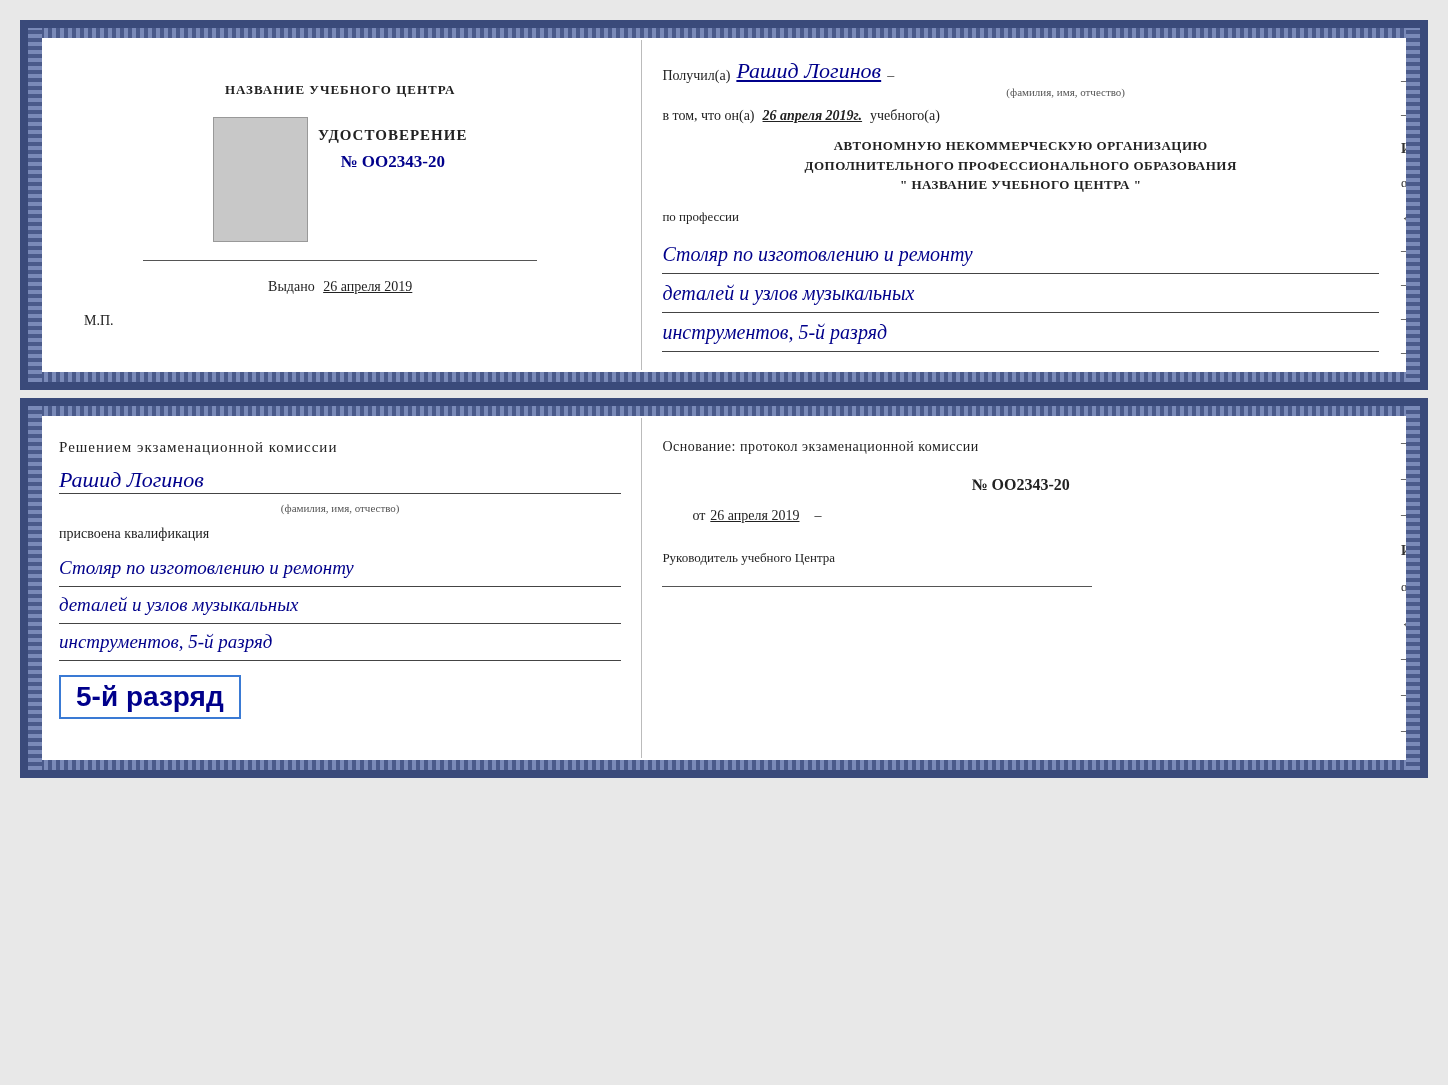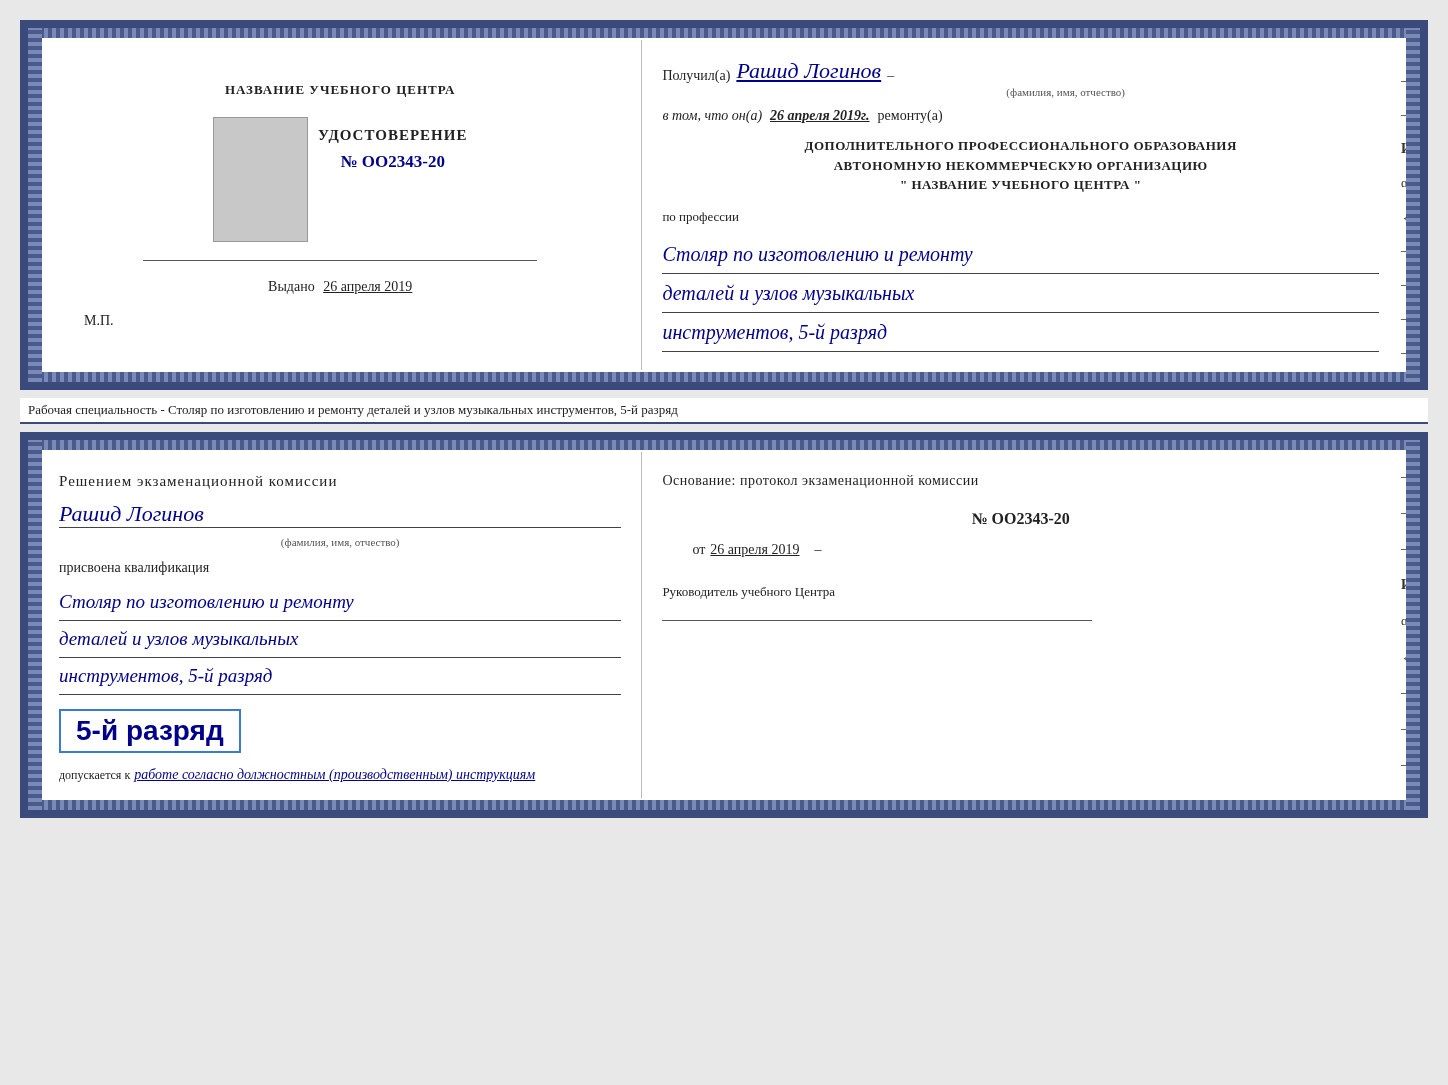--- a/index.html
+++ b/index.html
@@ -71,46 +71,43 @@
         </div>
 
         <div style="display:flex; align-items:flex-end; gap:6px; flex-wrap:wrap;">
           <span style="font-size:14px; color:#222;">Получил(а)</span>
           <span style="font-family:'Brush Script MT',cursive,'Times New Roman',serif; font-style:italic; color:#00008b; font-size:22px; text-decoration:underline;">Рашид Логинов</span>
           <span style="font-size:14px; color:#333;"> –</span>
         </div>
         <div style="font-size:11px; color:#555; text-align:center; margin-top:-8px; padding-left:90px;">(фамилия, имя, отчество)</div>
 
         <div style="display:flex; align-items:flex-end; gap:8px;">
-          <span style="font-size:14px; color:#222;font-style:italic;">в том, что он(а)</span>
+          <span style="font-size:14px; color:#222;">в том, что он(а)</span>
           <span style="font-size:14px; color:#222; font-style:italic; text-decoration:underline;font-weight:bold;">26 апреля 2019г.</span>
-          <span style="font-size:14px; color:#222;">ремонту(а)</span>
+          <span style="font-size:14px; color:#222;">учебного(а)</span>
         </div>
 
         <div style="font-size:13px; font-weight:bold; text-align:center; line-height:1.5; letter-spacing:0.5px; color:#222; margin-top:2px;">
+          <div>АВТОНОМНУЮ НЕКОММЕРЧЕСКУЮ ОРГАНИЗАЦИЮ</div>
           <div>ДОПОЛНИТЕЛЬНОГО ПРОФЕССИОНАЛЬНОГО ОБРАЗОВАНИЯ</div>
-          <div>АВТОНОМНУЮ НЕКОММЕРЧЕСКУЮ ОРГАНИЗАЦИЮ</div>
           <div>"   НАЗВАНИЕ УЧЕБНОГО ЦЕНТРА   "</div>
         </div>
 
         <div style="font-size:13px; color:#222; margin-top:4px;">по профессии</div>
 
         <div style="font-family:'Brush Script MT',cursive,'Times New Roman',serif; font-style:italic; color:#00008b; font-size:20px; line-height:1.9;">
           <div style="border-bottom:1px solid #444;">Столяр по изготовлению и ремонту</div>
           <div style="border-bottom:1px solid #444;">деталей и узлов музыкальных</div>
           <div style="border-bottom:1px solid #444;">инструментов, 5-й разряд</div>
         </div>
 
       </div>
     </div>
   </div>
 
-  <div style="background:#fff; padding:4px 8px; font-size:13px; color:#222; border-bottom: 2px solid #3a4a7a;">
-    <span>Рабочая специальность - Столяр по изготовлению и ремонту деталей и узлов музыкальных инструментов, 5-й разряд</span>
-  </div>
 
   <div style="position:relative; border: 8px solid #3a4a7a; background:#fff; display:flex; min-height:380px;">
 
     <div style="position:absolute; top:0; left:0; right:0; height:10px; background: repeating-linear-gradient(90deg, #7a8ab8 0px,#7a8ab8 4px,#4a5a8a 4px,#4a5a8a 8px); z-index:5;"></div>
 
     <div style="position:absolute; bottom:0; left:0; right:0; height:10px; background: repeating-linear-gradient(90deg, #7a8ab8 0px,#7a8ab8 4px,#4a5a8a 4px,#4a5a8a 8px); z-index:5;"></div>
 
     <div style="position:absolute; top:0; left:0; bottom:0; width:14px; background: repeating-linear-gradient(0deg, #7a8ab8 0px,#7a8ab8 4px,#4a5a8a 4px,#4a5a8a 8px); z-index:5;"></div>
 
     <div style="position:absolute; top:0; right:0; bottom:0; width:14px; background: repeating-linear-gradient(0deg, #7a8ab8 0px,#7a8ab8 4px,#4a5a8a 4px,#4a5a8a 8px); z-index:5;"></div>
@@ -130,24 +127,20 @@
         <div style="font-family:'Brush Script MT',cursive,'Times New Roman',serif; font-style:italic; color:#00008b; font-size:19px; line-height:1.9;">
           <div style="border-bottom:1px solid #444;">Столяр по изготовлению и ремонту</div>
           <div style="border-bottom:1px solid #444;">деталей и узлов музыкальных</div>
           <div style="border-bottom:1px solid #444;">инструментов, 5-й разряд</div>
         </div>
 
         <div style="border:2px solid #3a7ad4; display:inline-block; padding:4px 15px; margin:6px 0; align-self:flex-start;">
           <span style="font-size:28px; font-weight:bold; color:#00008b; font-family:Arial,sans-serif;">5-й разряд</span>
         </div>
 
-        <div style="font-size:12px; color:#222; display:flex; flex-wrap:wrap; gap:4px; align-items:baseline;">
-          <span>допускается к</span>
-          <span style="font-family:'Brush Script MT',cursive; font-style:italic; color:#00008b; font-size:14px; text-decoration:underline;">работе согласно должностным (производственным) инструкциям</span>
-        </div>
 
       </div>
 
       <div style="width:56%; padding:18px 25px 15px 20px; display:flex; flex-direction:column; gap:14px; position:relative;">
 
         <div style="position:absolute; right:-10px; top:5%; display:flex; flex-direction:column; gap:20px; z-index:10;">
           <span style="font-size:14px; color:#333;">–</span>
           <span style="font-size:14px; color:#333;">–</span>
           <span style="font-size:14px; color:#333;">–</span>
           <span style="font-size:14px; color:#333; font-weight:bold;">И</span>

